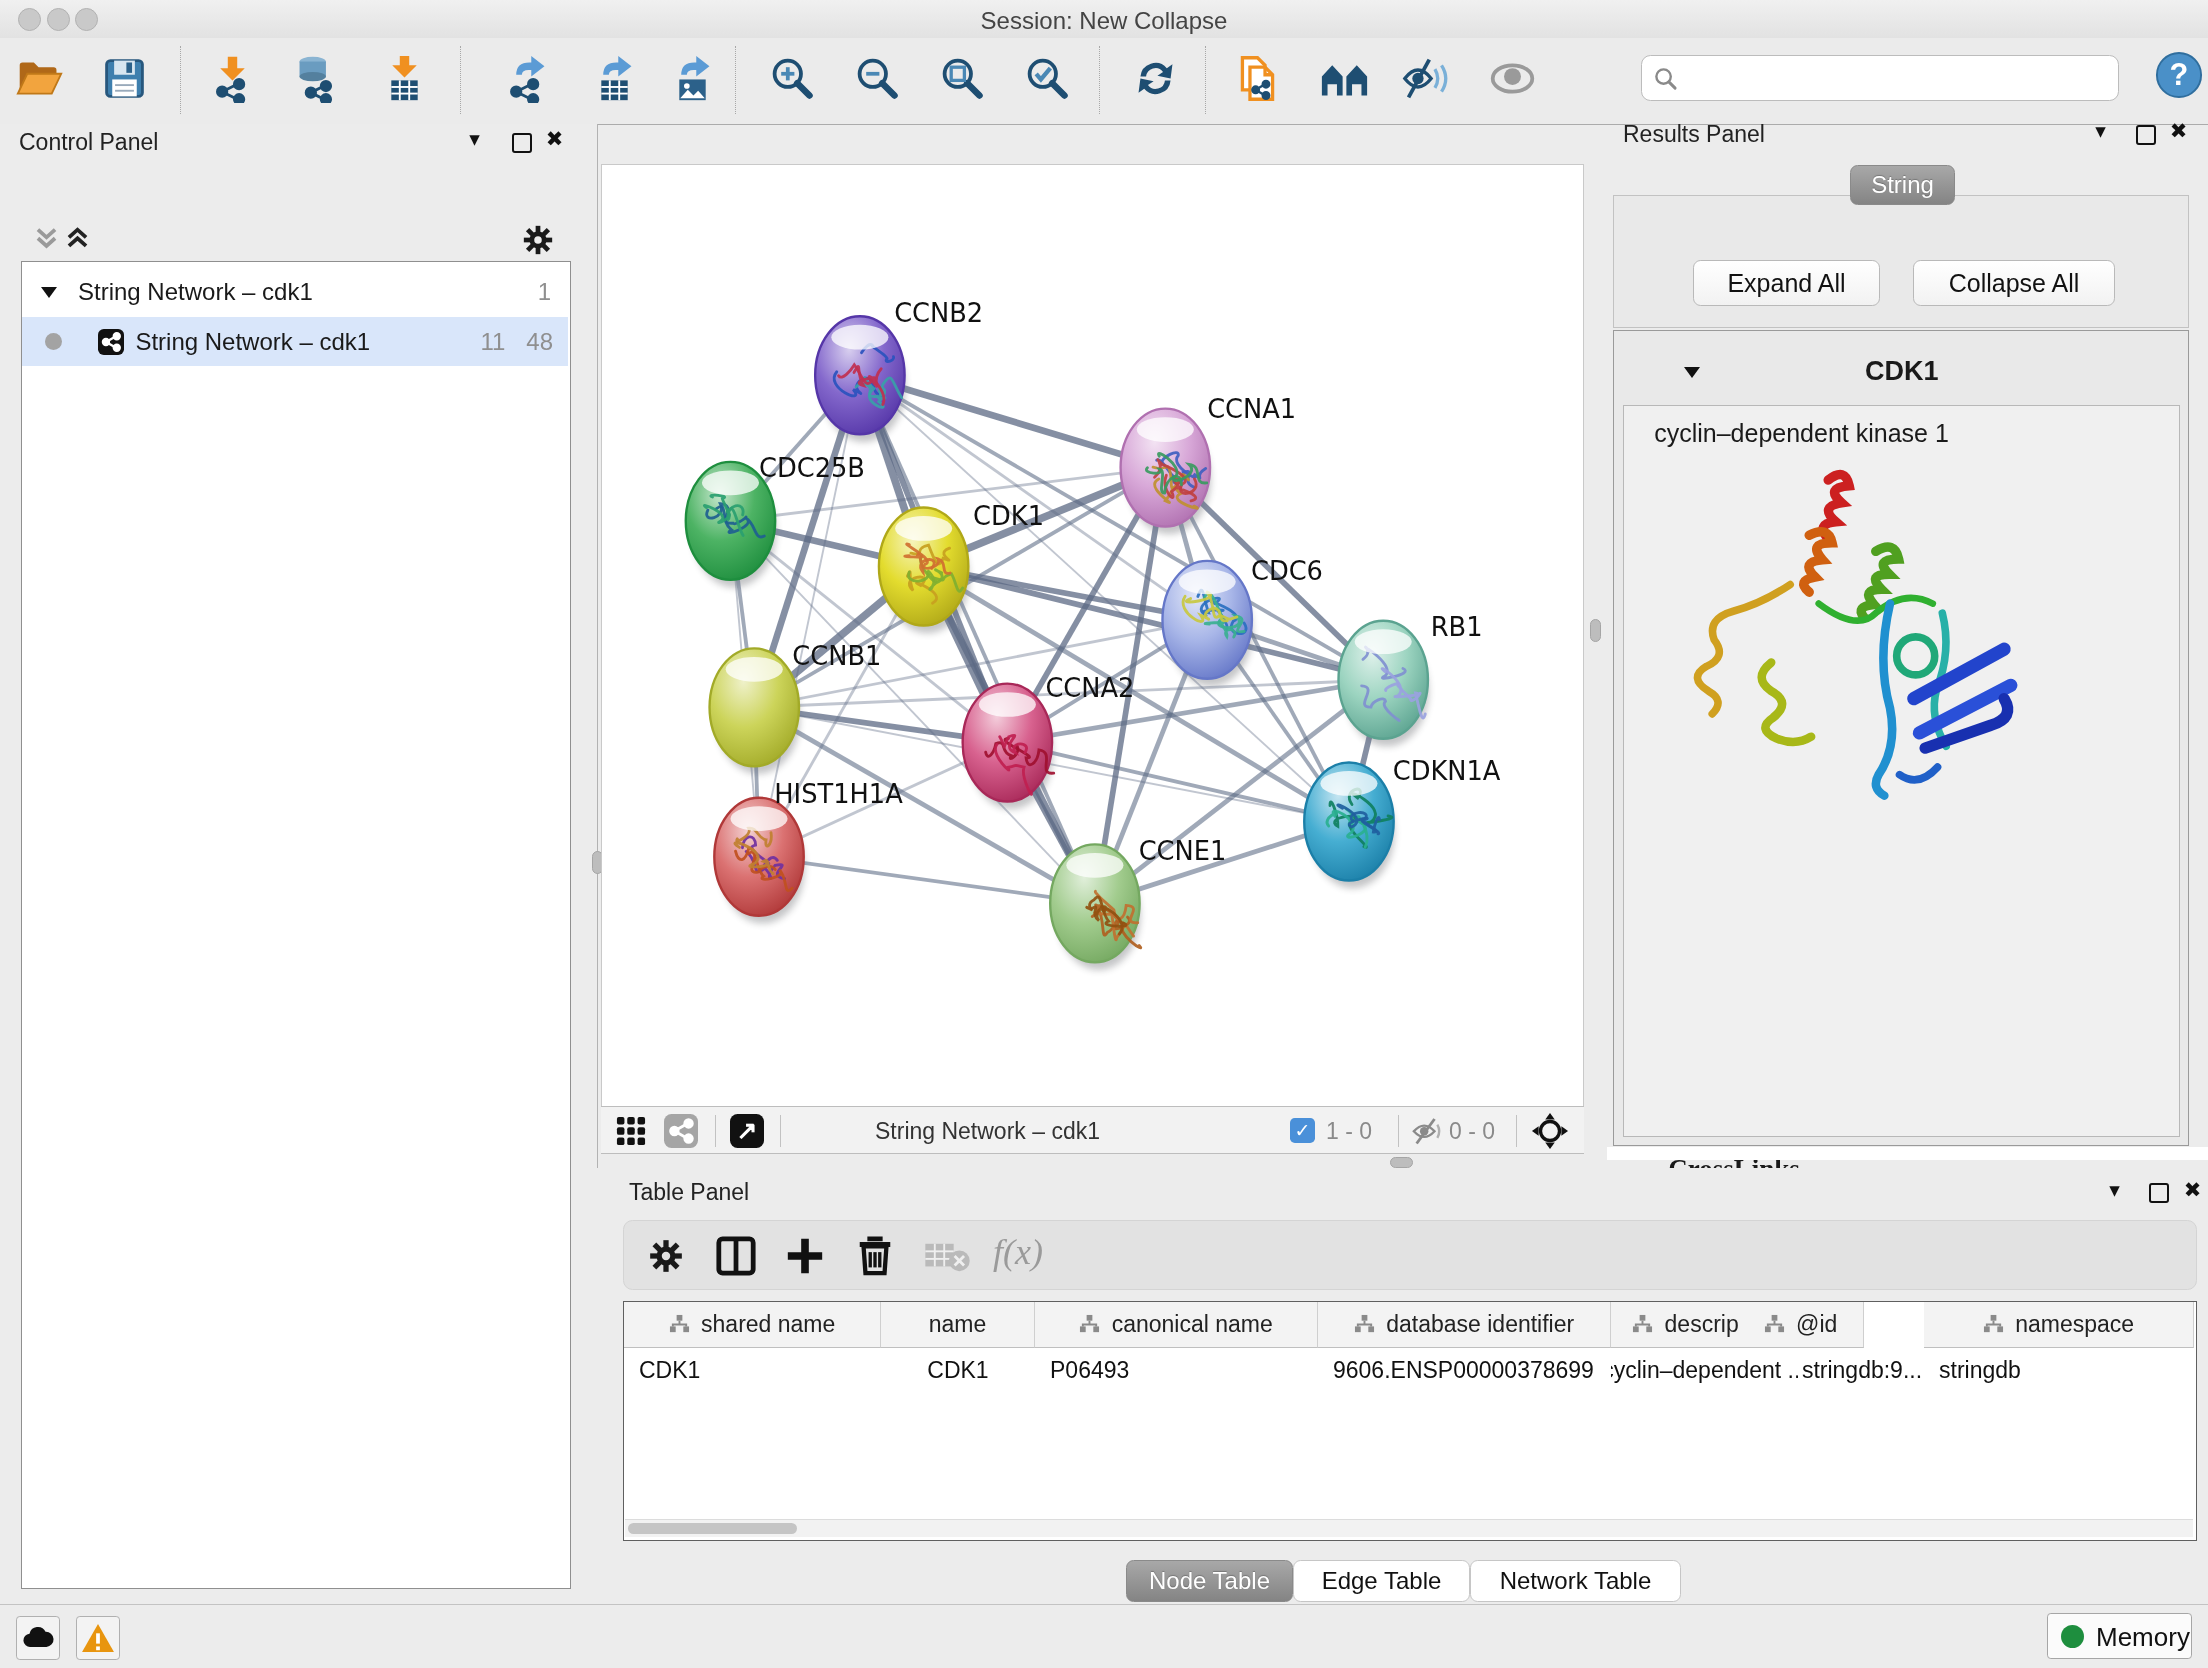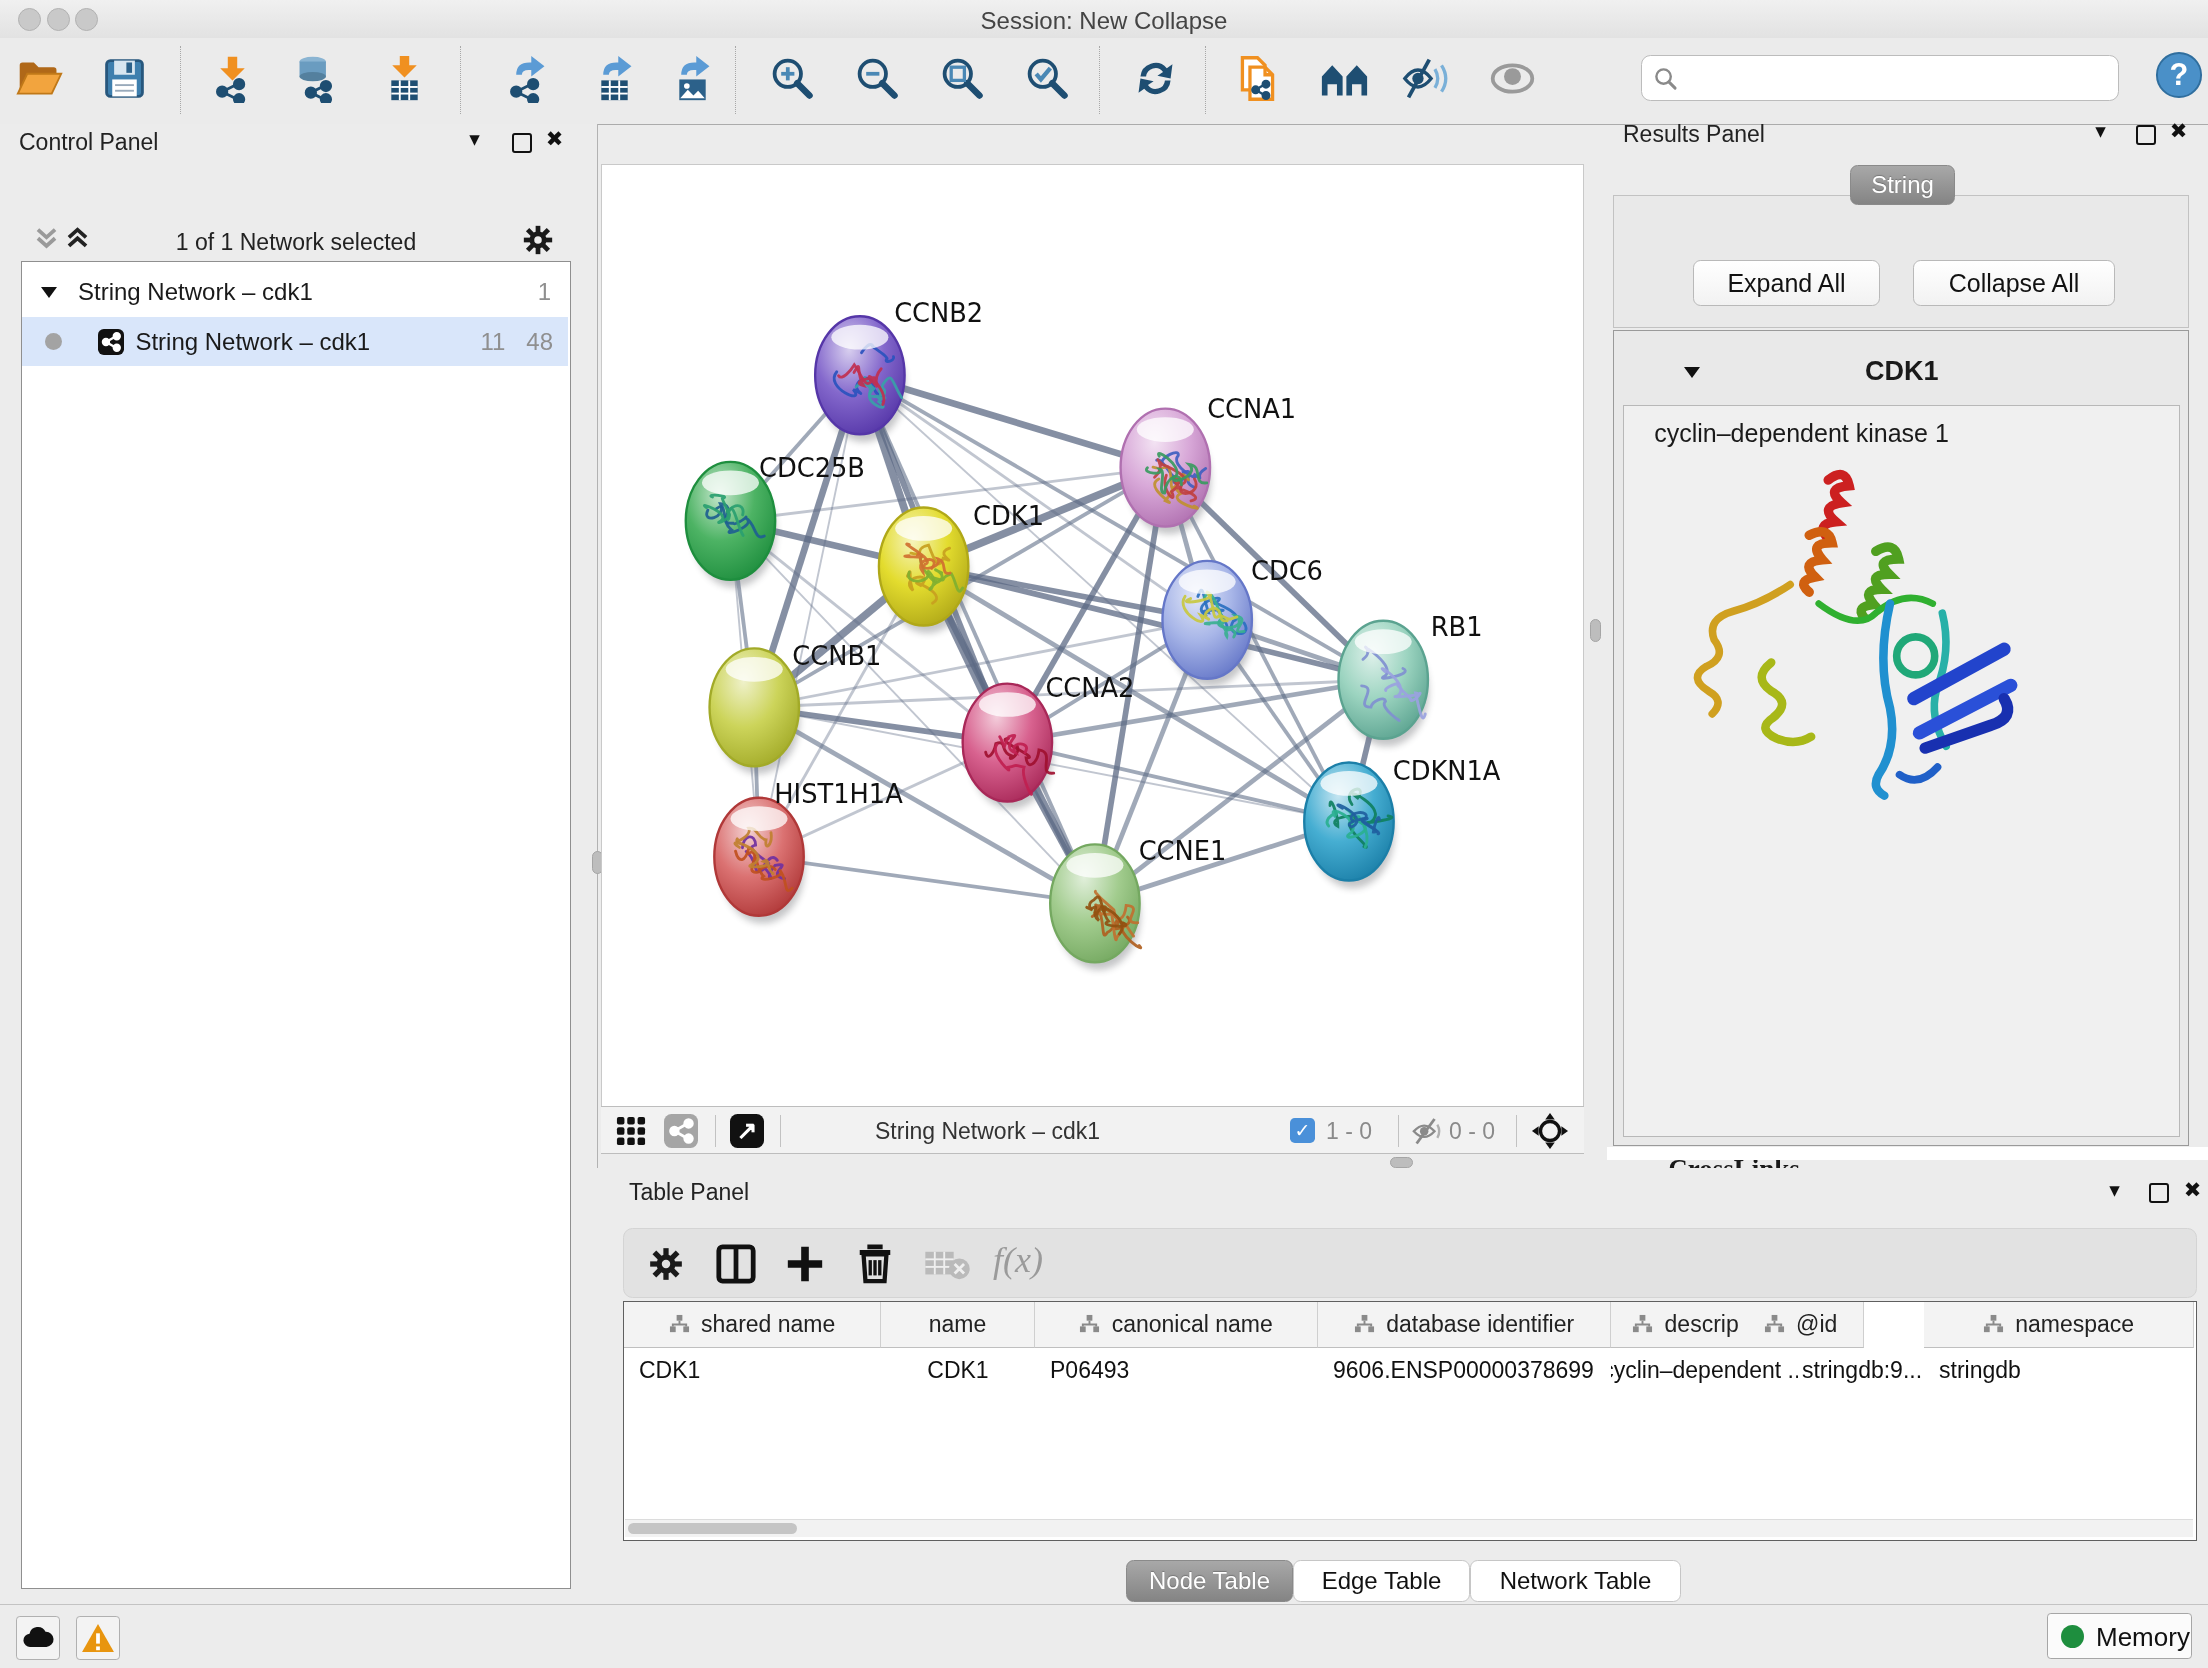--- a/index.html
+++ b/index.html
@@ -38,21 +38,21 @@
   .pill{background:#bdbdbd;border:1px solid #a5a5a5;border-radius:5.7px;}
   
   #results-panel{left:1607px;top:116px;width:601px;height:1044px;}
   .rbox{background:#e9e9e9;border:1px solid #c2c2c2;box-sizing:border-box;}
   .btn{background:linear-gradient(#ffffff,#f2f2f2);border:1px solid #b9b9b9;border-radius:7.6px;display:flex;align-items:center;justify-content:center;font-size:25px;color:#111;}
   .serif{font-family:"Liberation Serif",serif;}
   .xl-label{font-size:25px;color:#111;}
   .xl-link{font-size:25px;color:#0909d6;text-decoration:underline;}
   
   #table-panel{left:597px;top:1168px;width:1611px;height:436px;background:#ececec;}
-  #tp-toolbar{left:26px;top:52px;width:1574px;height:70px;background:#e2e2e2;border:1px solid #d4d4d4;border-radius:9.5px;box-sizing:border-box;margin-top:8px;}
+  #tp-toolbar{left:26px;top:52px;width:1574px;height:70px;background:#e2e2e2;border:1px solid #d4d4d4;border-radius:9.5px;box-sizing:border-box;}
   #datatable{left:26px;top:133px;width:1574px;height:240px;background:#fff;border:1.9px solid #5f5f5f;box-sizing:border-box;}
   .th{position:absolute;top:0;height:46px;background:#f3f3f3;border-right:1px solid #cfcfcf;border-bottom:1.9px solid #bfbfbf;box-sizing:border-box;display:flex;align-items:center;justify-content:center;font-size:23px;color:#222;overflow:hidden;white-space:nowrap;}
   .td{position:absolute;top:48px;height:40px;display:flex;align-items:center;font-size:23px;color:#111;overflow:hidden;white-space:nowrap;box-sizing:border-box;}
   #hscroll{left:27.6px;top:351px;width:1568px;height:17px;background:#f2f2f2;border-top:1px solid #dcdcdc;}
   #hthumb{left:3.8px;top:2.9px;width:169px;height:11.4px;background:#c5c5c5;border-radius:5.7px;}
   .bottab{position:absolute;top:392px;height:42px;}
   
   #statusbar{left:0;top:1604px;width:2208px;height:65px;background:#ececec;border-top:1px solid #c3c3c3;box-sizing:border-box;}
   .sbtn{width:44px;height:44px;top:10.5px;background:#f3f3f3;border:1.9px solid #b0b0b0;border-radius:3.8px;display:flex;align-items:center;justify-content:center;box-sizing:border-box;}
   #memorybtn{left:2047px;top:7.6px;width:145px;height:46px;background:#fbfbfb;border:1.9px solid #a6a6a6;border-radius:3.8px;display:flex;align-items:center;box-sizing:border-box;}
@@ -257,21 +257,20 @@
         <path d="M4 6 l9 8 9-8"></path>
         <path d="M4 15 l9 8 9-8"></path>
       </g>
     </svg>
   <svg class="abs" style="left:65px;top:100px" width="25" height="28.5" viewBox="0 0 26 30">
       <g fill="none" stroke="#222" stroke-width="4">
         <path d="M4 14 l9-8 9 8"></path>
         <path d="M4 23 l9-8 9 8"></path>
       </g>
     </svg>
-  <div class="abs" style="left:0;top:105px;width:592px;text-align:center;font-size:23px;color:#222">1 of 1 Network selected</div>
   <svg class="abs" style="left:521px;top:99px" width="34" height="34" viewBox="0 0 36 36">
       <g fill="#1a1a1a">
         <circle cx="18" cy="18" r="9"></circle>
         <g stroke="#1a1a1a" stroke-width="5">
           <line x1="18" y1="3" x2="18" y2="33"></line>
           <line x1="3" y1="18" x2="33" y2="18"></line>
           <line x1="7" y1="7" x2="29" y2="29"></line>
           <line x1="29" y1="7" x2="7" y2="29"></line>
         </g>
       </g>

